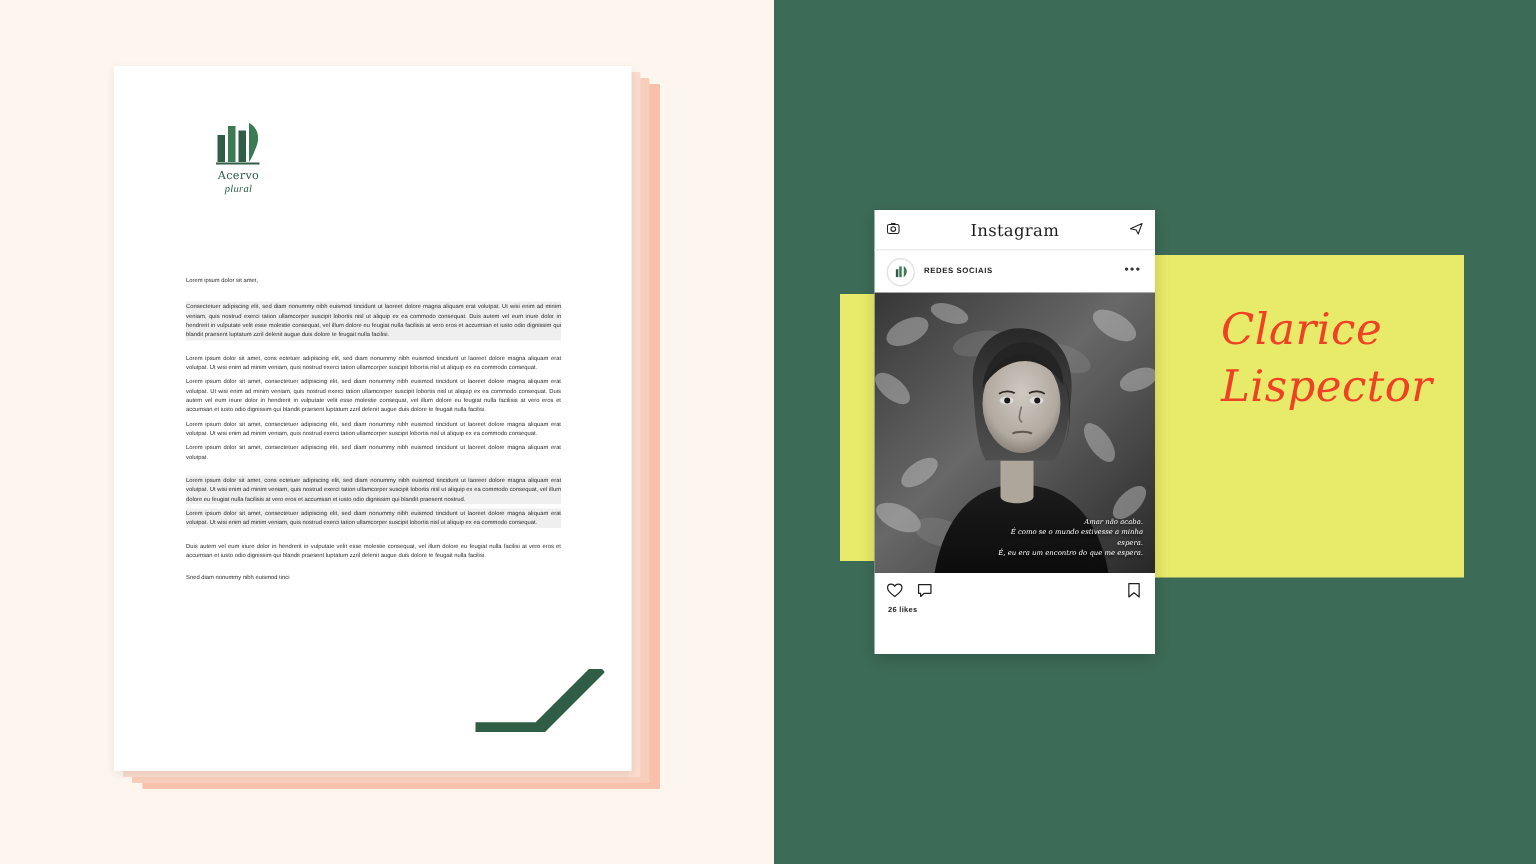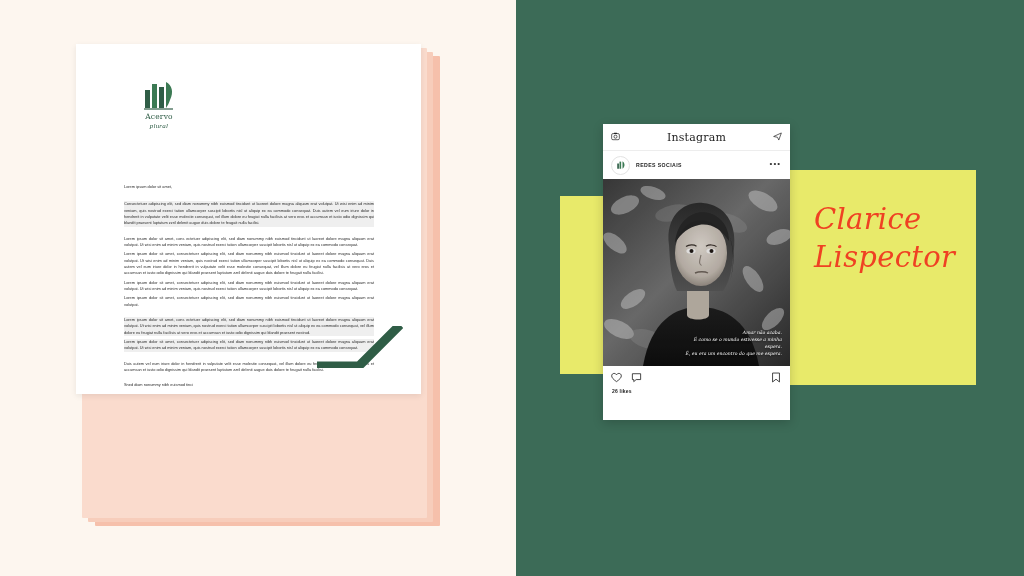--- a/index.html
+++ b/index.html
@@ -51,21 +51,21 @@
   .doc-shadow-a {
     position: absolute;
     left: 82px; top: 48px;
     width: 345px; height: 470px;
     background: #fadbcd;
     border-radius: 1px;
   }
   .doc {
     position: absolute;
     left: 76px; top: 44px;
-    width: 345px; height: 350px;
+    width: 345px; height: 470px;
     background: #ffffff;
     box-shadow: 0 2px 6px rgba(0,0,0,0.08);
     overflow: hidden;
   }
   .doc-logo {
     position: absolute;
     left: 48px; top: 32px;
     width: 70px;
     text-align: center;
   }
@@ -127,25 +127,24 @@
     font-style: italic;
     color: #ef4123;
     font-size: 29px;
     line-height: 1.32;
     letter-spacing: .3px;
   }
   .clarice .l2 { display: block; }
 
   .ig-card {
     position: absolute;
-    left: 583px; top: 124px;
+    left: 583px; top: 140px;
     width: 187px; height: 296px;
     background: #ffffff;
     box-shadow: 0 3px 10px rgba(0,0,0,0.18);
-    margin-left: 20px;
   }
   .ig-topbar {
     position: relative;
     height: 26px;
     border-bottom: 1px solid #ededed;
   }
   .ig-topbar .ig-wordmark {
     position: absolute;
     left: 0; right: 0; top: 7px;
     text-align: center;

